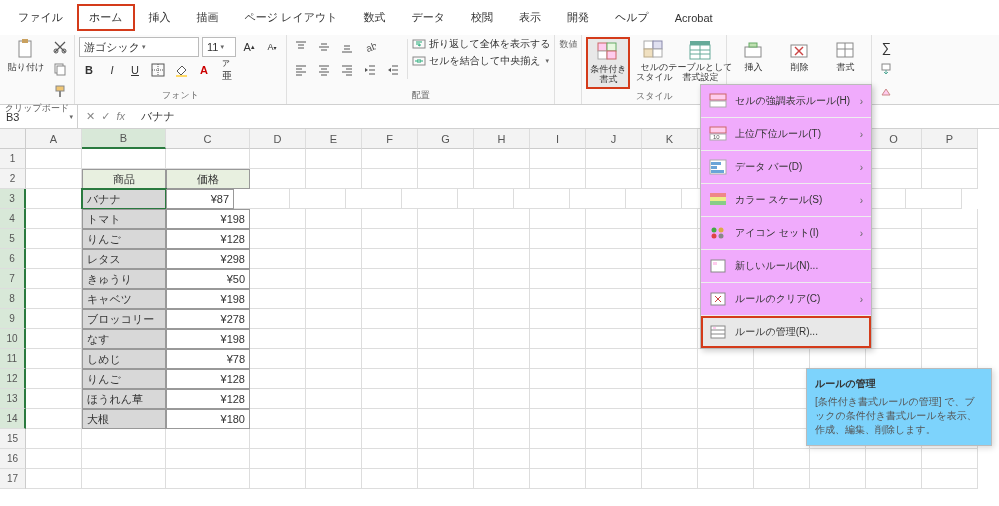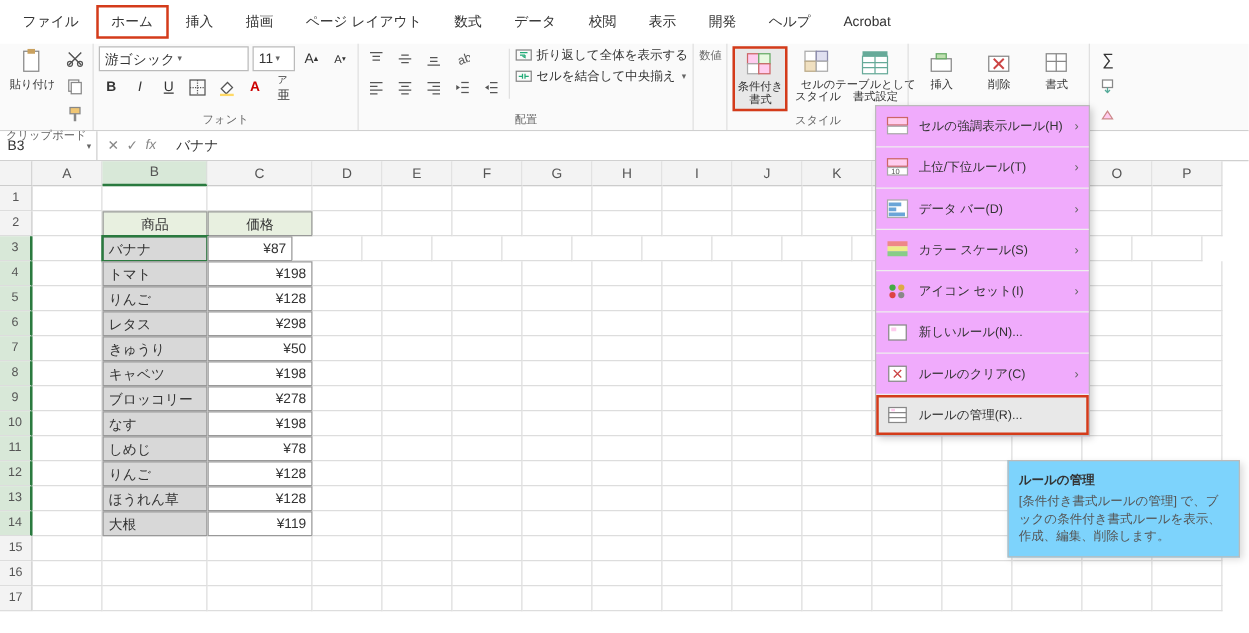--- a/index.html
+++ b/index.html
@@ -637,21 +637,21 @@
           <div class="cell" style="width: 56px;"></div>
           <div class="cell" style="width: 56px;"></div>
           <div class="cell" style="width: 56px;"></div>
           <div class="cell" style="width: 56px;"></div>
           <div class="cell" style="width: 56px;"></div>
           <div class="cell" style="width: 56px;"></div>
         </div>
         <div class="cell-row">
           <div class="cell" style="width: 56px;"></div>
           <div class="cell databox" style="width: 84px;">大根</div>
-          <div class="cell databox price" style="width: 84px;">¥119</div>
+          <div class="cell databox price" style="width: 84px;">¥180</div>
           <div class="cell" style="width: 56px;"></div>
           <div class="cell" style="width: 56px;"></div>
           <div class="cell" style="width: 56px;"></div>
           <div class="cell" style="width: 56px;"></div>
           <div class="cell" style="width: 56px;"></div>
           <div class="cell" style="width: 56px;"></div>
           <div class="cell" style="width: 56px;"></div>
           <div class="cell" style="width: 56px;"></div>
           <div class="cell" style="width: 56px;"></div>
           <div class="cell" style="width: 56px;"></div>

